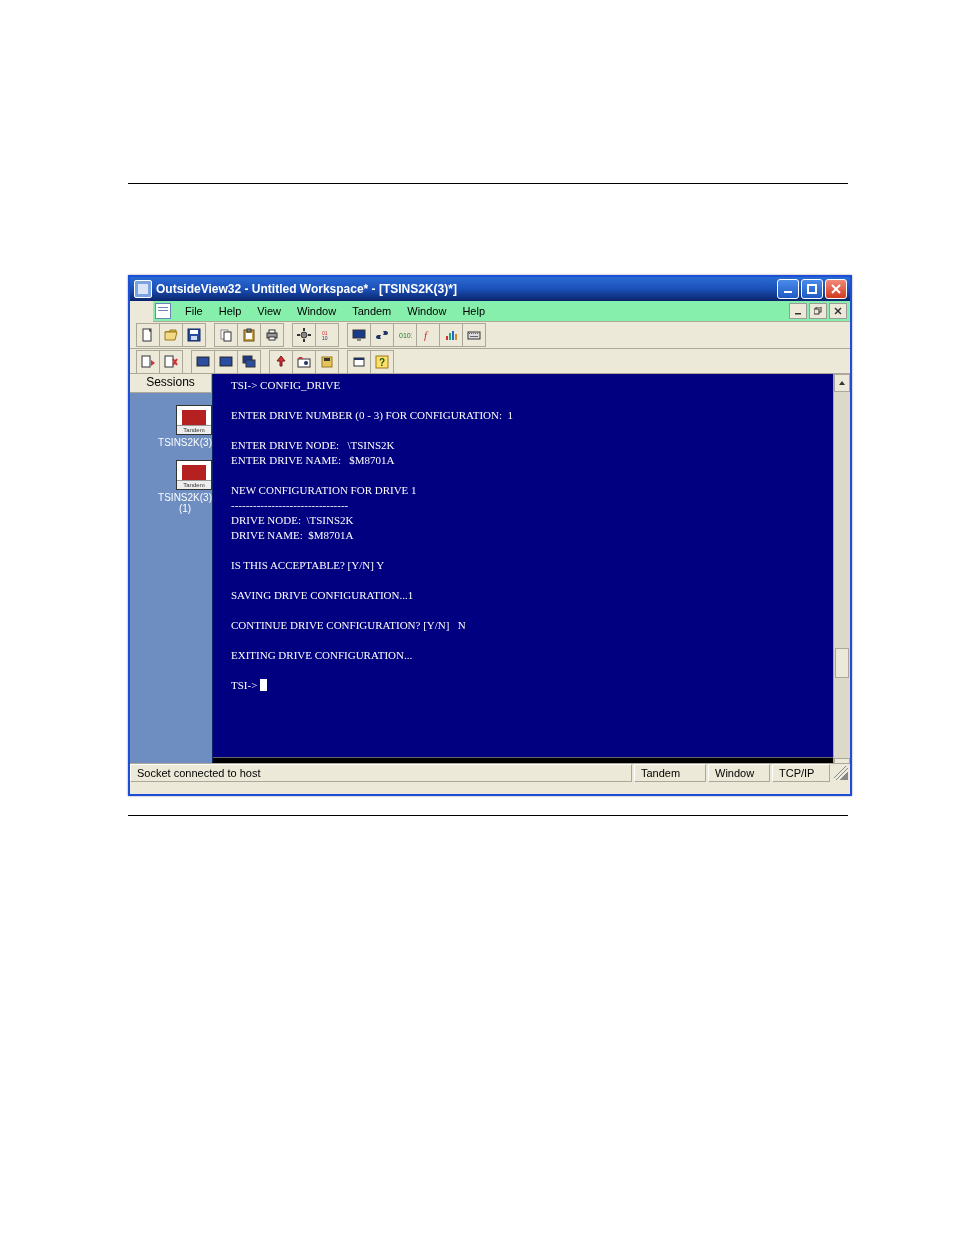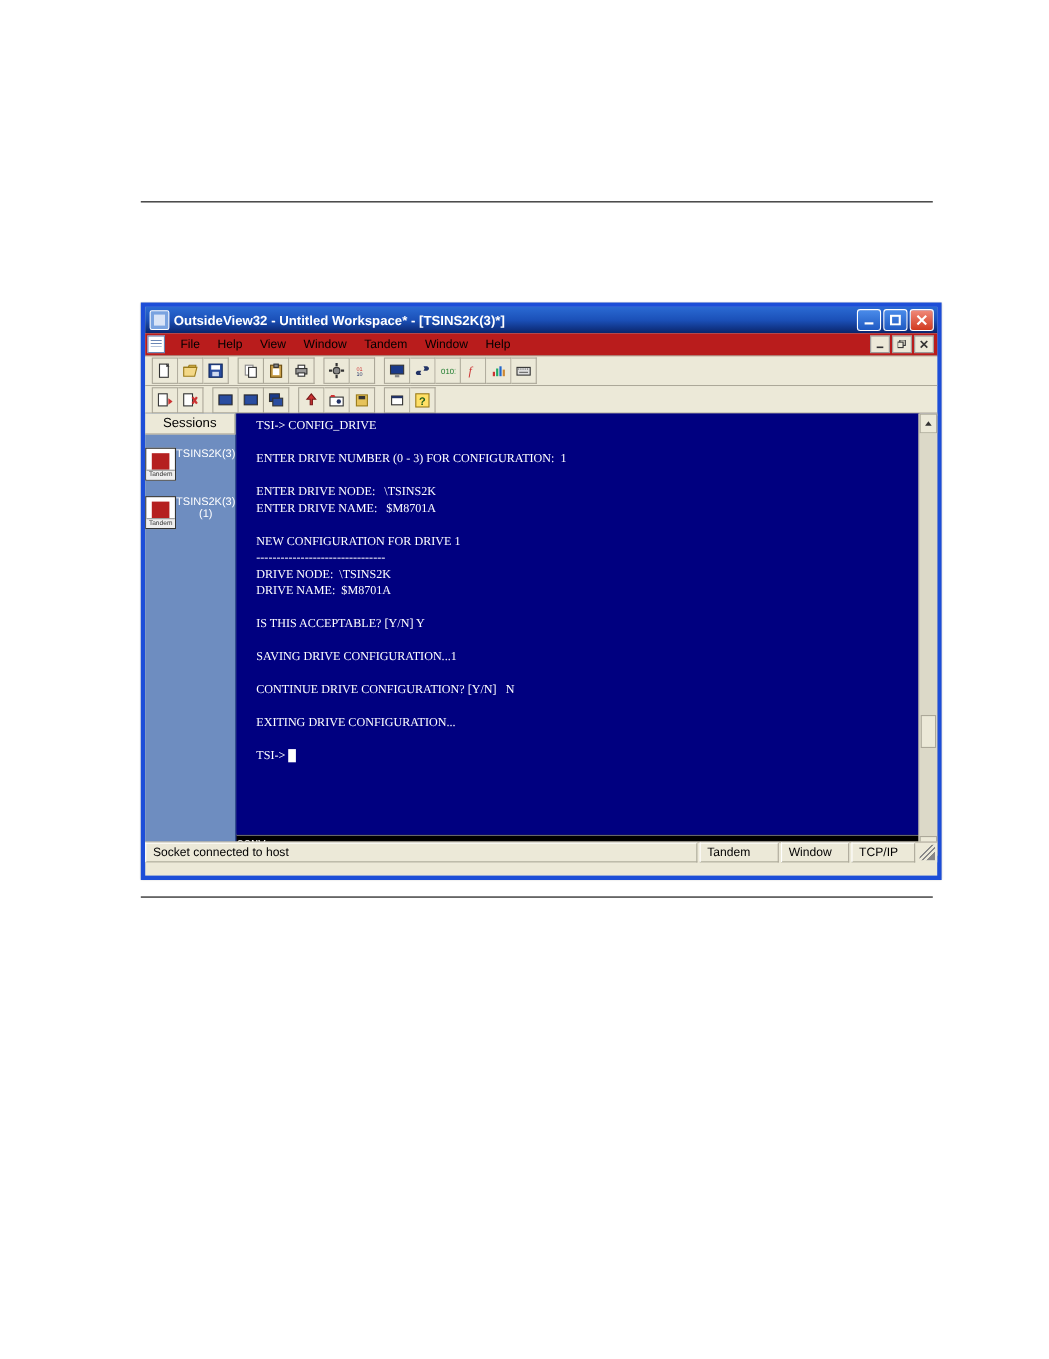--- a/index.html
+++ b/index.html
@@ -1,51 +1,51 @@
 <!DOCTYPE html>
 <html><head>
 <meta charset="utf-8">
 <style>
   html,body{margin:0;padding:0;background:#fff;font-family:Tahoma,Arial,sans-serif;font-size:11px;color:#000;}
   .page{width:954px;height:1235px;position:relative;background:#fff;}
   .hr{position:absolute;left:128px;width:720px;height:1px;background:#000;}
   .hr.top{top:183px;}
   .hr.bottom{top:815px;}
-  .appwin{position:absolute;left:128px;top:275px;width:720px;height:517px;border:4px solid #1d4ed8;background:#ece9d8;box-shadow:0 0 2px rgba(0,0,0,.4);}
+  .appwin{position:absolute;left:128px;top:275px;width:720px;height:517px;border:2px solid #1d4ed8;background:#ece9d8;box-shadow:0 0 2px rgba(0,0,0,.4);}
   
   .titlebar{height:24px;background:linear-gradient(to bottom,#2a6ad3 0%,#1b50b8 50%,#0a246a 100%);display:flex;align-items:center;color:#fff;font-weight:bold;font-size:12px;}
   .titlebar .app-icon{width:16px;height:16px;margin:0 4px 0 4px;background:#7aa3e0;border:1px solid #fff;border-radius:2px;position:relative;}
   .titlebar .app-icon::after{content:"";position:absolute;inset:3px;background:#d9e4f7;}
   .titlebar .title-text{flex:0 0 auto;}
   .titlebar .spacer{flex:1;}
   .win-btns{display:flex;gap:2px;margin-right:3px;}
   .win-btn{width:20px;height:18px;border:1px solid #fff;border-radius:3px;display:flex;align-items:center;justify-content:center;font-size:11px;color:#fff;}
   .win-btn.min{background:linear-gradient(#4a8bea,#1f5ac2);}
   .win-btn.max{background:linear-gradient(#4a8bea,#1f5ac2);}
   .win-btn.close{background:linear-gradient(#f08a7a,#d13a1f);}
   .win-btn svg{width:10px;height:10px;fill:#fff;}
   
-  .menubar{height:20px;background:#b91c1c;border-bottom:1px solid #aca899;display:flex;align-items:center;padding-left:2px;}
+  .menubar{height:20px;background:#86efac;border-bottom:1px solid #aca899;display:flex;align-items:center;padding-left:2px;margin-left:23px;}
   .menubar .doc-icon{width:14px;height:14px;margin-right:6px;border:1px solid #6a86b5;background:#fff;position:relative;}
   .menubar .doc-icon::after{content:"";position:absolute;left:2px;right:2px;top:3px;height:6px;background:repeating-linear-gradient(#6a86b5,#6a86b5 1px,#fff 1px,#fff 3px);}
   .menubar .menu-item{padding:2px 8px;cursor:default;}
   .menubar .mdi-btns{margin-left:auto;display:flex;gap:2px;margin-right:3px;}
   .menubar .mdi-btn{width:16px;height:14px;border:1px solid #9a9a9a;background:#ece9d8;display:flex;align-items:center;justify-content:center;font-size:10px;color:#333;}
   .menubar .mdi-btn svg{width:8px;height:8px;fill:#333;}
   
   .toolbar{height:26px;background:#ece9d8;border-bottom:1px solid #aca899;display:flex;align-items:center;padding-left:6px;}
   .tbtn{width:22px;height:22px;border:1px solid #aca899;background:#ece9d8;margin-right:0;display:flex;align-items:center;justify-content:center;cursor:default;}
   .tbtn + .tbtn{border-left:none;}
   .tgap{width:8px;}
   .tbtn svg{width:14px;height:14px;}
   
   .client{position:absolute;left:0;right:0;top:96px;bottom:18px;display:flex;border-top:1px solid #aca899;}
   .sidebar{width:82px;background:#6e8dc0;border-right:1px solid #0a246a;display:flex;flex-direction:column;}
   .sidebar-header{height:18px;background:#ece9d8;border:1px solid #aca899;border-left:none;border-top:none;text-align:center;font-size:12px;line-height:16px;}
-  .sess-item{display:flex;flex-direction:row;align-items:flex-start;margin-top:12px;color:#fff;font-size:10px;text-align:center;}
+  .sess-item{display:flex;flex-direction:column;align-items:flex-end;margin-top:12px;color:#fff;font-size:10px;text-align:center;}
   .sess-icon{width:34px;height:28px;background:#fff;border:1px solid #333;position:relative;margin-bottom:2px;}
   .sess-icon::before{content:"";position:absolute;left:5px;right:5px;top:4px;bottom:8px;background:#b52020;}
   .sess-icon::after{content:"Tandem";position:absolute;left:0;right:0;bottom:0;height:8px;background:#eee;border-top:1px solid #999;font-size:6px;color:#333;text-align:center;line-height:8px;}
   .terminal-wrap{flex:1;position:relative;background:#000080;}
   .terminal{position:absolute;left:0;right:16px;top:0;bottom:20px;background:#000080;color:#fff;font-family:Liberation Serif, serif;font-size:11px;line-height:15px;padding:4px 18px;white-space:pre;overflow:hidden;}
   .cursor{display:inline-block;width:7px;height:12px;background:#fff;vertical-align:text-bottom;}
   .term-status{position:absolute;left:0;right:16px;bottom:0;height:18px;background:#000;color:#fff;font-family:"Courier New",monospace;font-size:11px;display:flex;align-items:center;justify-content:flex-start;padding-right:20px;border-top:1px solid #666;}
   .vscroll{position:absolute;right:0;top:0;bottom:0;width:16px;background:#ece9d8;border-left:1px solid #aca899;display:flex;flex-direction:column;}
   .vscroll .arrow{height:16px;background:#ece9d8;border:1px solid #aca899;display:flex;align-items:center;justify-content:center;}
   .vscroll .track{flex:1;background:#dcd9c8;position:relative;}

